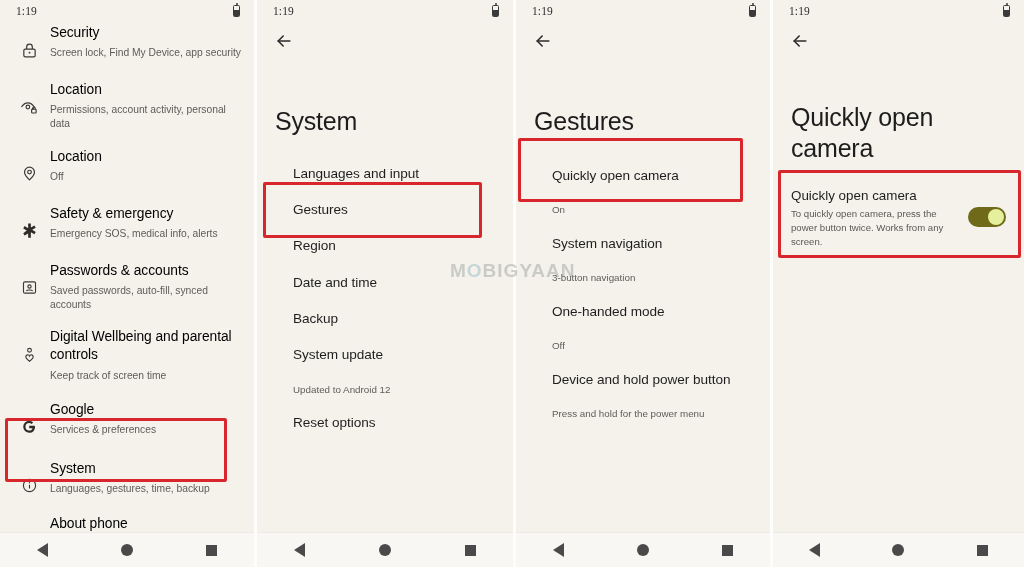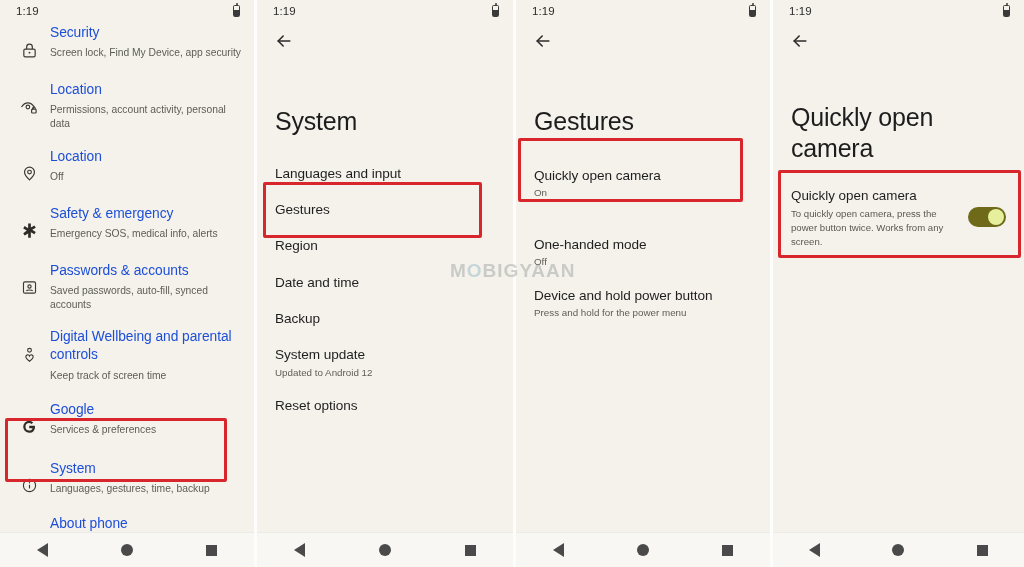--- a/index.html
+++ b/index.html
@@ -27,20 +27,21 @@
   .p2 { width: 256px; }
   .p3 { width: 254px; }
   .p4 { width: 251px; }
 
   
   .statusbar {
     height: 22px;
     display: flex; align-items: center;
     justify-content: space-between;
     padding: 0 14px 0 16px;
+    font-family: Liberation Serif, serif;
   }
   .clock { font-size: 11.5px; color: #2b2b2b; letter-spacing: .1px; }
   .battery {
     width: 7px; height: 12px;
     border: 1.4px solid #3a3a3a;
     border-radius: 1.5px;
     position: relative;
     background: linear-gradient(to top, #3a3a3a 62%, transparent 62%);
   }
   .battery::before {
@@ -76,35 +77,35 @@
     position: relative;
   }
   .row1 .ico {
     flex: 0 0 30px;
     height: 30px;
     display: flex; align-items: center; justify-content: center;
     margin-top: 11px;
   }
   .row1 .txt { flex: 1; padding-left: 6px; }
   .r1-title {
-    font-size: 13.8px; color: #1d4ed8; line-height: 1.32;
+    font-size: 13.8px; color: #000000; line-height: 1.32;
     letter-spacing: -.05px;
   }
   .r1-sub {
     font-size: 10.3px; color: #5e5c57; line-height: 1.38;
     margin-top: 4px; letter-spacing: -.02px;
   }
   .sp-14 { height: 14px; }
   .sp-16 { height: 16px; }
   .sp-18 { height: 18px; }
 
   
-  .srow { padding: 0 18px; }
+  .srow { padding: 0 36px; }
   .s-title { font-size: 13.6px; color: #1f1f1f; line-height: 1.35; letter-spacing: -.05px; }
-  .s-sub { font-size: 9.8px; color: #5e5c57; line-height: 1.4; margin-top: 1px; }
+  .s-sub { font-size: 9.8px; color: #5e5c57; line-height: 1.4; margin-top: 18px; }
 
   
   .hl {
     position: absolute;
     border: 3.5px solid #d8272c;
     border-radius: 2px;
     pointer-events: none;
     z-index: 8;
   }
   .hl-system   { left: 5px;  top: 418px; width: 222px; height: 64px; }
@@ -407,20 +408,24 @@
     <div class="page-title title-ges">Gestures</div>
 
     <div style="height:30px"></div>
 
     <div class="srow">
       <div class="s-title">Quickly open camera</div>
       <div class="s-sub">On</div>
     </div>
     <div class="sp-18"></div>
 
+    <div class="srow">
+      <div class="s-title">System navigation</div>
+      <div class="s-sub">3-button navigation</div>
+    </div>
     <div class="sp-18"></div>
 
     <div class="srow">
       <div class="s-title">One-handed mode</div>
       <div class="s-sub">Off</div>
     </div>
     <div class="sp-18"></div>
 
     <div class="srow">
       <div class="s-title">Device and hold power button</div>

